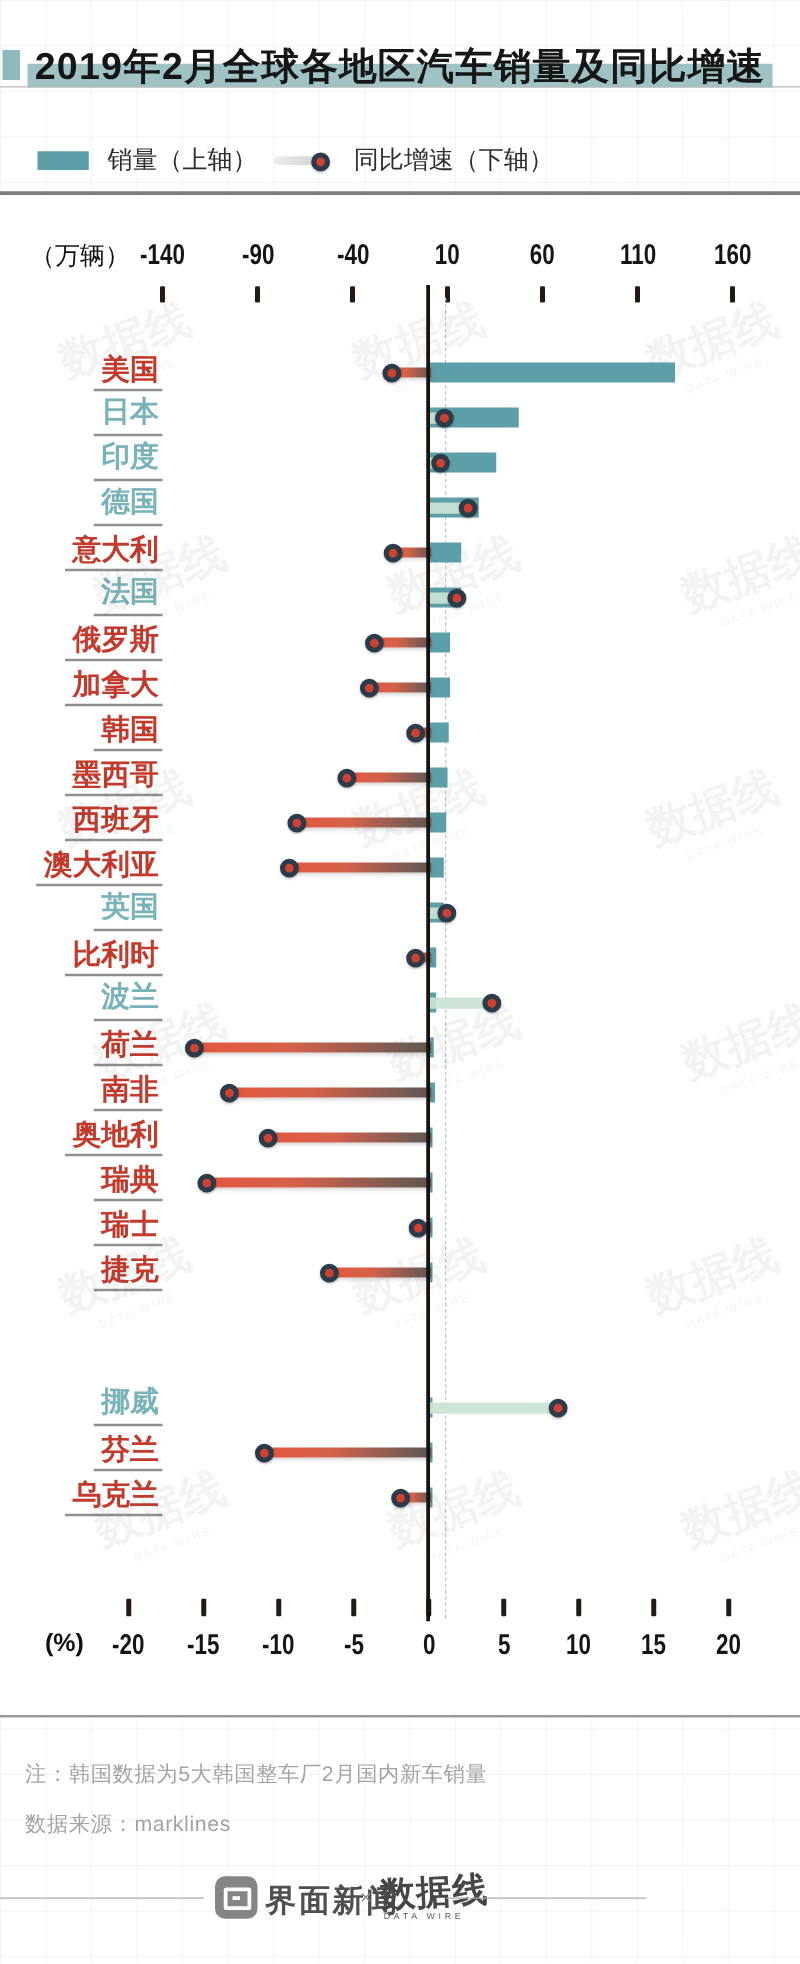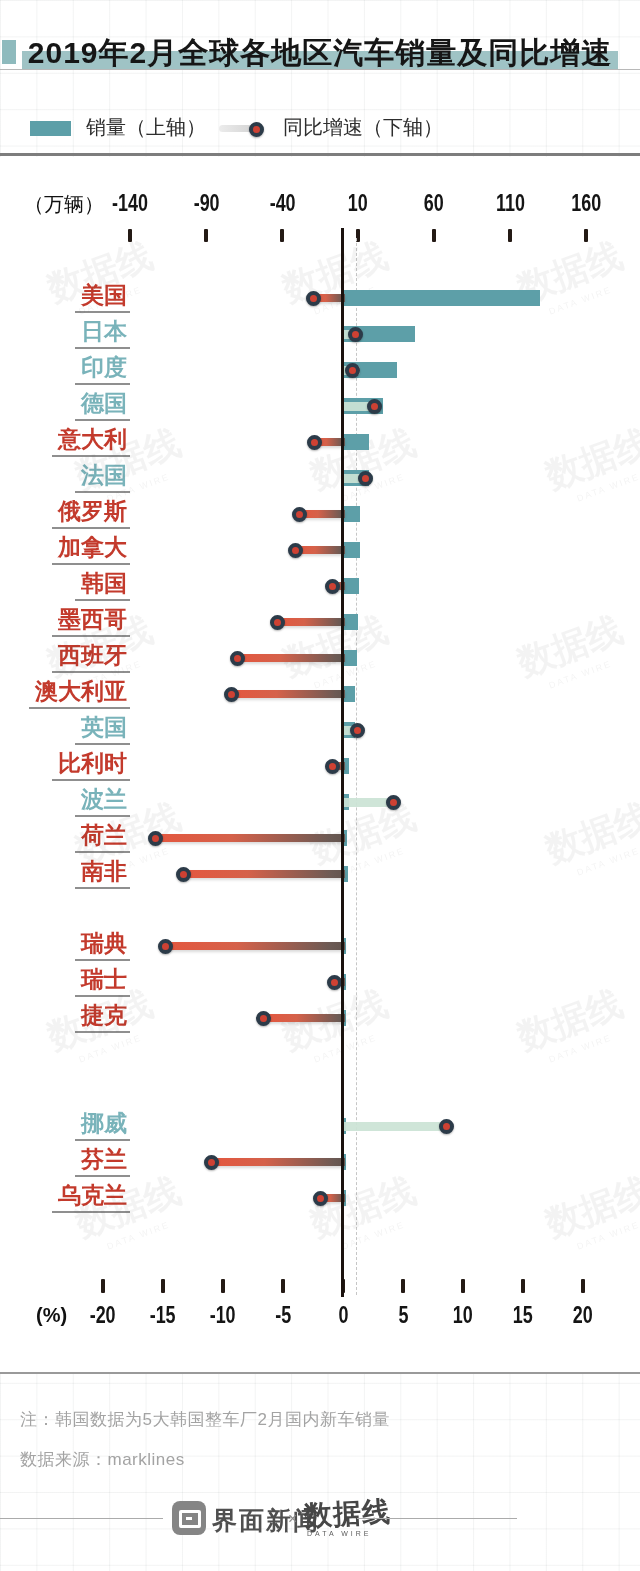--- a/index.html
+++ b/index.html
@@ -37,21 +37,21 @@
   .num{display:inline-block;transform:scaleX(0.78);font-weight:bold;font-size:23px;letter-spacing:0;}
   .solid-line{left:341px;top:228px;width:3px;height:1069px;background:#1a120e;z-index:30;}
   .dashed-line{left:356px;top:238px;width:0;height:1057px;border-left:1px dashed #c6c6c6;z-index:2;}
 
   
   .rows{left:0;top:280px;width:640px;height:936px;}
   .chart-row{position:absolute;left:0;width:640px;height:36px;}
   .country-label{position:absolute;right:510px;top:2px;font-size:23px;font-weight:bold;white-space:nowrap;
     border-bottom:2px solid #8f8f8f;padding:0 3px 3px 6px;line-height:26px;}
   .lbl-red{color:#c33a2c;}
-  .lbl-teal{color:#79b3ba;}
+  .lbl-teal{color:#79b3ba;font-family:Liberation Mono, monospace;}
   .bar{position:absolute;top:10px;height:16px;background:#5d9fa8;z-index:10;}
   .neg-line{position:absolute;top:14px;height:8px;z-index:12;
     background:linear-gradient(90deg,#e4573f 0%,#d5614a 40%,#6b5a54 92%,#63544e 100%);
     box-shadow:0 2px 3px rgba(0,0,0,0.15);border-radius:2px 0 0 2px;}
   .pos-band{position:absolute;top:13.5px;height:9px;background:rgba(203,227,213,0.93);z-index:12;border-radius:0 3px 3px 0;}
   .gdot{position:absolute;width:7px;height:7px;border-radius:50%;background:#ce4133;border:4px solid #2c3b49;
     box-shadow:0 1px 2px rgba(0,0,0,0.3);z-index:15;}
 
   
   .footer-divider{left:0;top:1372px;width:640px;height:2px;background:#9a9a9a;}
@@ -190,20 +190,26 @@
         <div class="country-label lbl-red">荷兰</div>
         <div class="bar" style="left:342px;width:5.3px;"></div>
         <div class="neg-line" style="left:155.8px;width:189.2px;"></div>
         <div class="gdot" style="left:148.3px;top:10.5px;"></div>
       </div>
       <div class="chart-row" style="top:576px;">
         <div class="country-label lbl-red">南非</div>
         <div class="bar" style="left:342px;width:5.8px;"></div>
         <div class="neg-line" style="left:183.4px;width:161.6px;"></div>
         <div class="gdot" style="left:175.9px;top:10.5px;"></div>
+      </div>
+      <div class="chart-row" style="top:612px;">
+        <div class="country-label lbl-red">奥地利</div>
+        <div class="bar" style="left:342px;width:4.0px;"></div>
+        <div class="neg-line" style="left:214.6px;width:130.4px;"></div>
+        <div class="gdot" style="left:207.1px;top:10.5px;"></div>
       </div>
       <div class="chart-row" style="top:648px;">
         <div class="country-label lbl-red">瑞典</div>
         <div class="bar" style="left:342px;width:4.0px;"></div>
         <div class="neg-line" style="left:165.4px;width:179.6px;"></div>
         <div class="gdot" style="left:157.9px;top:10.5px;"></div>
       </div>
       <div class="chart-row" style="top:684px;">
         <div class="country-label lbl-red">瑞士</div>
         <div class="bar" style="left:342px;width:4.0px;"></div>

